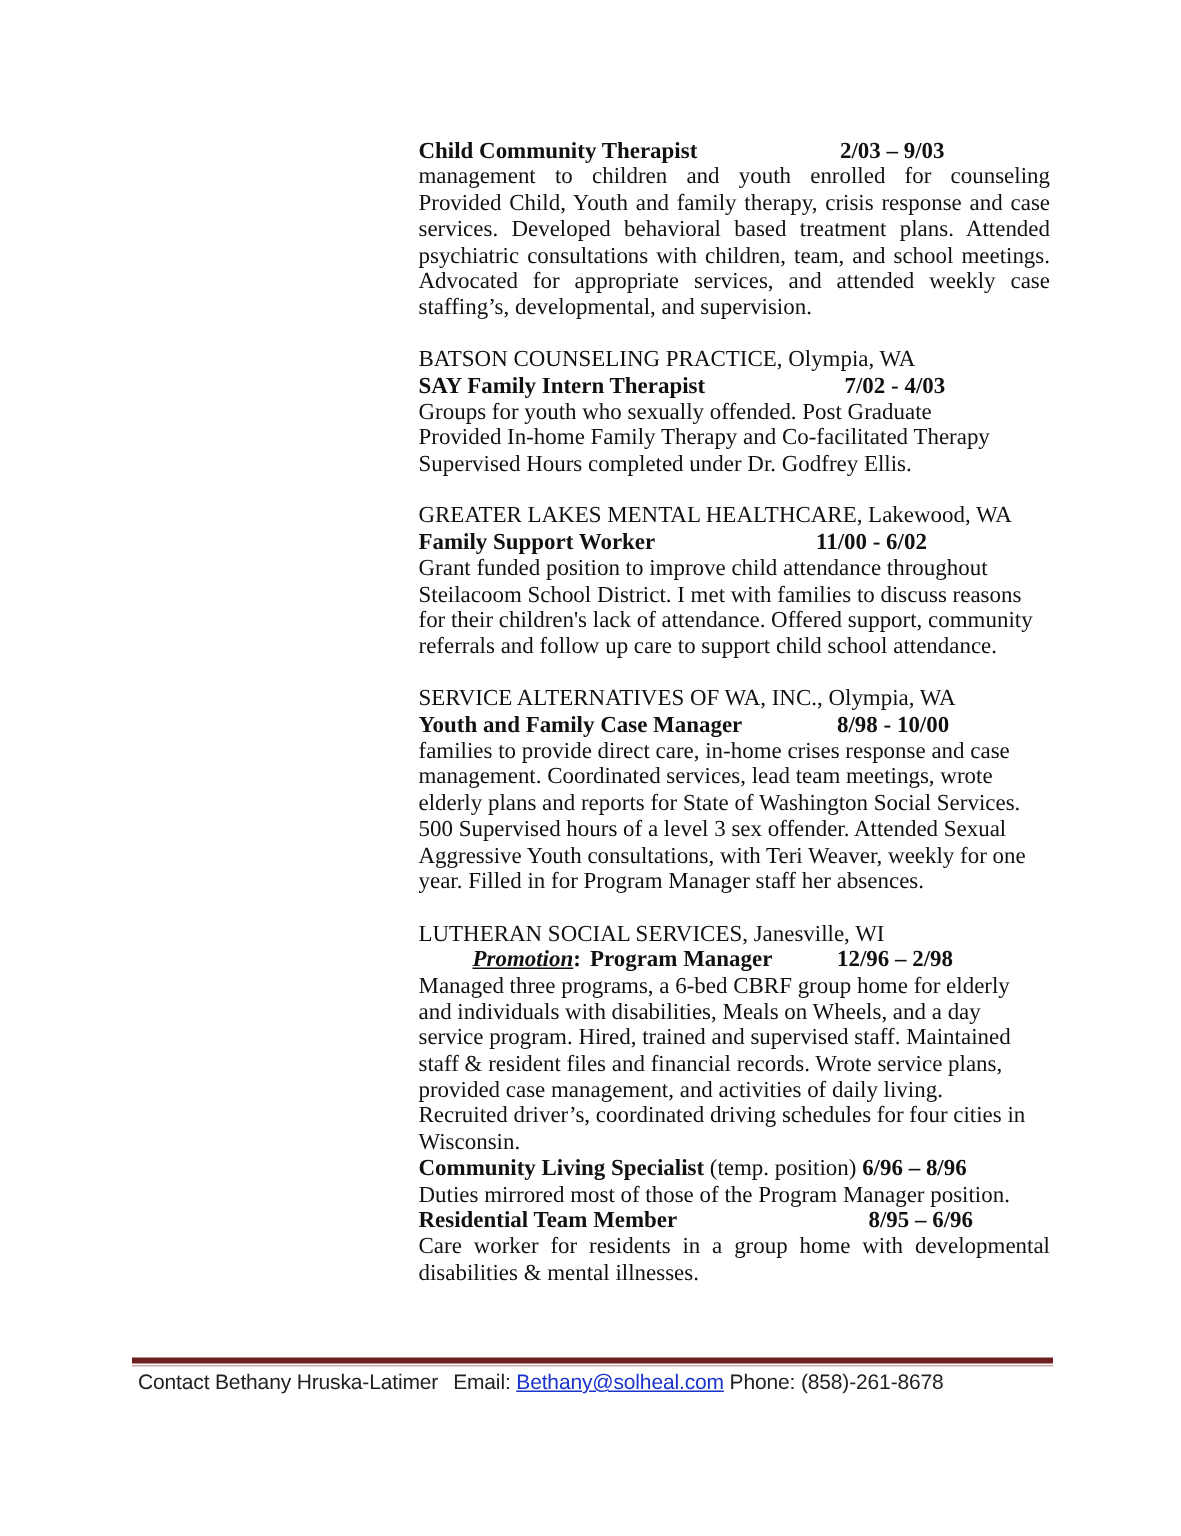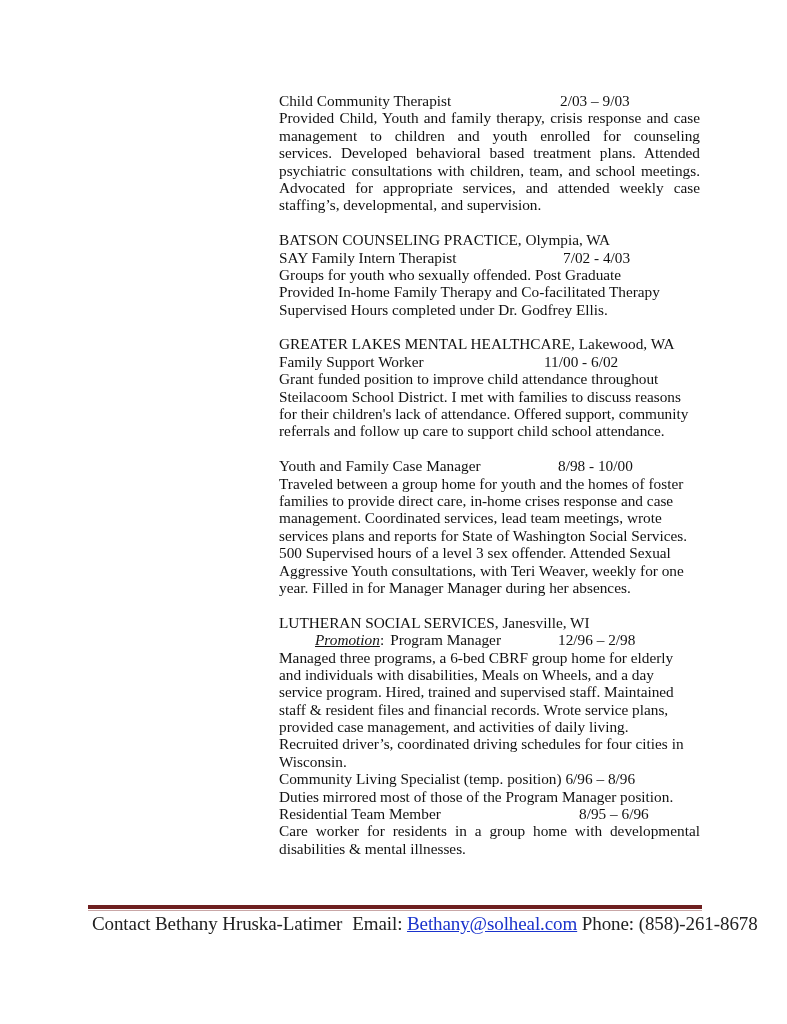--- a/index.html
+++ b/index.html
@@ -5,48 +5,48 @@
   html, body { margin: 0; padding: 0; background: #ffffff; }
   body { width: 787px; height: 1024px; position: relative; overflow: hidden; }
   .page { position: absolute; left: 0; top: 0; width: 787px; height: 1024px; background: #fff; }
   .content {
     position: absolute; left: 279px; top: 92px; width: 421px;
     font-family: "Liberation Serif", serif; font-size: 15.3px; line-height: 17.4px; color: #111;
   }
   .line { white-space: nowrap; height: 17.4px; }
   .just { text-align: justify; text-align-last: justify; white-space: normal; }
   .block { margin-bottom: 17.4px; }
-  .b { font-weight: normal; }
-  .title-row { position: relative; height: 17.4px; font-weight: normal; }
+  .b { font-weight: bold; }
+  .title-row { position: relative; height: 17.4px; font-weight: bold; }
   .title-row .t { position: absolute; left: 0; top: 0; }
   .title-row .d { position: absolute; top: 0; text-align: center; }
   .promo { font-style: italic; text-decoration: underline; margin-left: 36px; }
   .footer-rule-thick { position: absolute; left: 88px; top: 905px; width: 614px; height: 4px; background: #6e1f1f; }
   .footer-rule-thin { position: absolute; left: 88px; top: 910px; width: 614px; height: 1px; background: #c9a7a7; }
   .footer {
     position: absolute; left: 92px; top: 913px; white-space: nowrap;
-    font-family: Liberation Serif, serif; font-size: 19px; color: #222; letter-spacing: -0.1px;
+    font-family: Liberation Sans, sans-serif; font-size: 14px; color: #222; letter-spacing: -0.1px;
   }
   .footer a { color: #1a33cc; text-decoration: underline; }
   .sp { display: inline-block; width: 10px; }
   .sp2 { display: inline-block; width: 6px; }
 </style>
 </head>
 <body>
 
 <div class="page">
   <div class="content">
 
     <div class="block">
       <div class="title-row">
         <span class="t">Child Community Therapist</span>
         <span class="d" style="left:281px">2/03 – 9/03</span>
       </div>
+      <div class="line just">management to children and youth enrolled for counseling</div>
       <div class="line just">Provided Child, Youth and family therapy, crisis response and case</div>
-      <div class="line just">management to children and youth enrolled for counseling</div>
       <div class="line just">services.  Developed behavioral based treatment plans. Attended</div>
       <div class="line just">psychiatric consultations with children, team, and school meetings.</div>
       <div class="line just">Advocated for appropriate services, and attended weekly case</div>
       <div class="line">staffing’s, developmental, and supervision.</div>
     </div>
 
     <div class="block">
       <div class="line">BATSON COUNSELING PRACTICE, Olympia, WA</div>
       <div class="title-row">
         <span class="t">SAY Family Intern Therapist</span>
@@ -63,31 +63,31 @@
         <span class="t">Family Support Worker</span>
         <span class="d" style="left:265px">11/00 - 6/02</span>
       </div>
       <div class="line">Grant funded position to improve child attendance throughout</div>
       <div class="line">Steilacoom School District. I met with families to discuss reasons</div>
       <div class="line">for their children's lack of attendance. Offered support, community</div>
       <div class="line">referrals and follow up care to support child school attendance.</div>
     </div>
 
     <div class="block">
+      <div class="line">SERVICE ALTERNATIVES OF WA, INC., Olympia, WA</div>
       <div class="title-row">
         <span class="t">Youth and Family Case Manager</span>
         <span class="d" style="left:279px">8/98 - 10/00</span>
       </div>
-      <div class="line">Traveled between a group home for youth and the homes of foster</div>
       <div class="line">families to provide direct care, in-home crises response and case</div>
       <div class="line">management. Coordinated services, lead team meetings, wrote</div>
-      <div class="line">services plans and reports for State of Washington Social Services.</div>
+      <div class="line">elderly plans and reports for State of Washington Social Services.</div>
       <div class="line">500 Supervised hours of a level 3 sex offender. Attended Sexual</div>
       <div class="line">Aggressive Youth consultations, with Teri Weaver, weekly for one</div>
-      <div class="line">year. Filled in for Manager Manager during her absences.</div>
+      <div class="line">year. Filled in for Program Manager staff her absences.</div>
     </div>
 
     <div>
       <div class="line">LUTHERAN SOCIAL SERVICES, Janesville, WI</div>
       <div class="title-row">
         <span class="t"><span class="promo">Promotion</span><span>:</span><span class="sp2"></span><span>Program Manager</span></span>
         <span class="d" style="left:279px">12/96 – 2/98</span>
       </div>
       <div class="line">Managed three programs, a 6-bed CBRF group home for elderly</div>
       <div class="line">and individuals with disabilities, Meals on Wheels, and a day</div>

